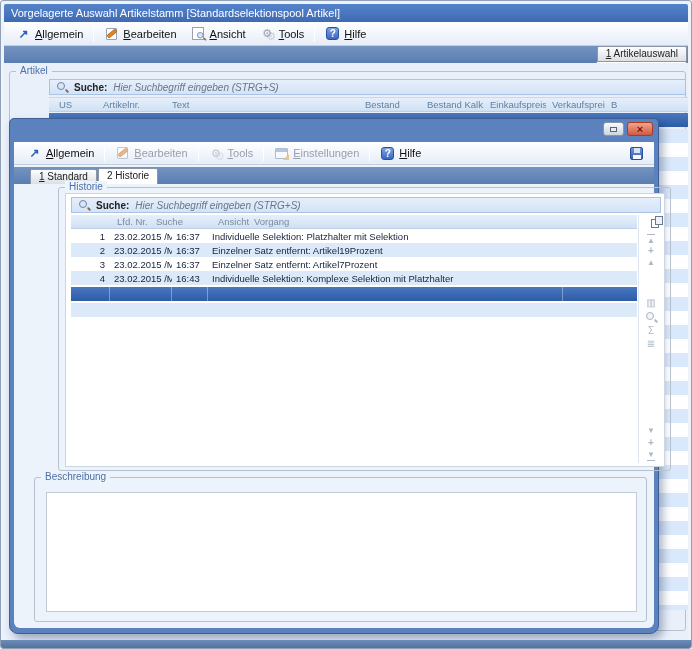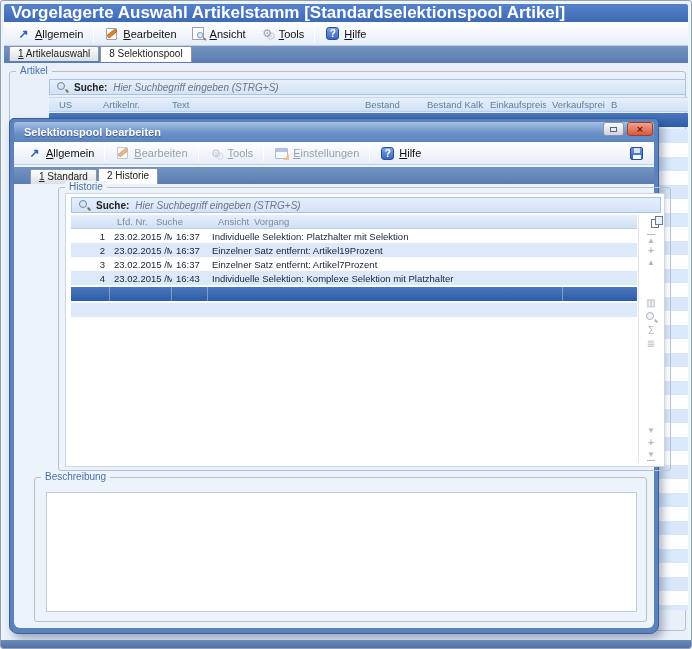--- a/index.html
+++ b/index.html
@@ -1,32 +1,32 @@
 <!DOCTYPE html>
 <html><head>
 <meta charset="utf-8">
 <style>
   html,body{margin:0;padding:0;background:#fff;}
   *{box-sizing:border-box;}
   .win{position:relative;width:692px;height:649px;font-family:"Liberation Sans",sans-serif;
        background:#eef3fa;border:1px solid #90a0b8;border-radius:3px;overflow:hidden;}
   
   .tb{position:absolute;left:3px;top:3px;right:3px;height:18px;
-      background:linear-gradient(#5583cb,#3e6ab4);color:#fff;font-size:17px;font-weight:bold;
+      background:linear-gradient(#5583cb,#3e6ab4);color:#fff;font-size:11px;font-weight:normal;
       line-height:18px;padding-left:7px;border-radius:2px 2px 0 0;}
   .mb{position:absolute;left:3px;top:21px;right:3px;height:24px;display:flex;align-items:center;
       background:linear-gradient(#ffffff,#e6edf8);border-bottom:1px solid #c2cfe2;padding-left:5px;}
   .mi{display:flex;align-items:center;gap:4px;padding:2px 7px;font-size:11px;color:#111;cursor:default;}
   .mi.dis{color:#98a0ac;}
   .mi.dis .icw{opacity:.55;}
   .msep{width:1px;height:16px;background:#c2cbd8;border-right:1px solid #fff;margin:0 3px;}
   .uline{display:inline-block;}
   .uline::first-letter{text-decoration:underline;}
   .band{position:absolute;left:3px;top:45px;right:3px;height:17px;
-        background:linear-gradient(#7493c0,#5a7db2);display:flex;align-items:flex-start;padding-left:5px;}
+        background:linear-gradient(#7493c0,#5a7db2);display:flex;align-items:flex-end;padding-left:5px;flex-direction:column;}
   .tab{height:15px;line-height:14px;font-size:10px;padding:0 8px;margin-right:1px;color:#222;
        border:1px solid #8a97a8;border-bottom:none;border-radius:2px 2px 0 0;
        background:linear-gradient(#fcfdfe,#dcdfe4);}
   .tab.active{background:#fff;height:16px;}
   .client{position:absolute;left:3px;top:62px;right:3px;bottom:8px;background:#e9f0fa;}
   .bottombar{position:absolute;left:0;right:0;bottom:0;height:8px;
              background:linear-gradient(#6c8cb8,#53729e);}
   
   .group{position:absolute;border:1px solid #b7c0ce;border-radius:3px;}
   .glabel{position:absolute;top:-7px;left:6px;font-size:10px;color:#4a70a8;padding:0 4px;line-height:12px;}
@@ -188,23 +188,20 @@
       </div>
 
       <div class="orow-sel" style="left:39px;top:41px;width:639px;height:14px;"></div>
 
       <div class="stripes" style="left:39px;top:57px;width:639px;height:481px;"></div>
     </div>
   </div>
 
   <div class="dlg">
 
-    <div class="dtb">
-      <span>Selektionspool bearbeiten</span>
-    </div>
     <div class="wbtns">
       <div class="wbtn">
           <span class="sq"></span>
         </div>
       <div class="wbtn close">
           <span>×</span>
         </div>
     </div>
 
     <div class="dmb">

